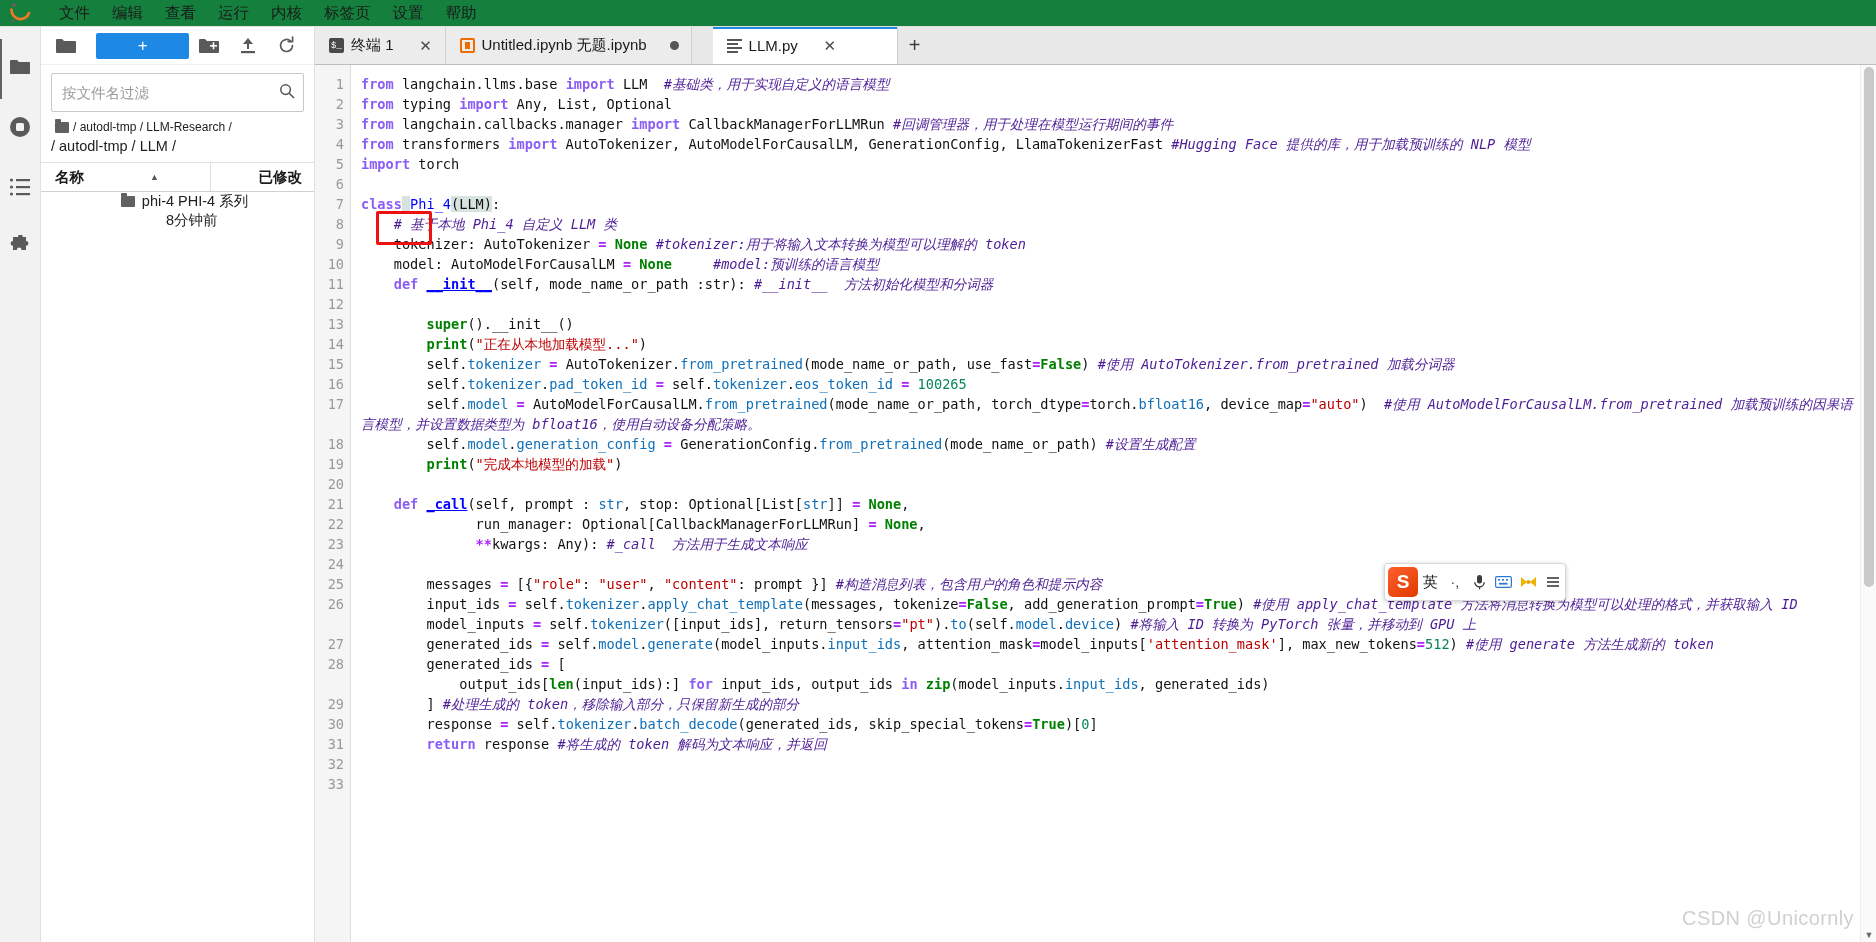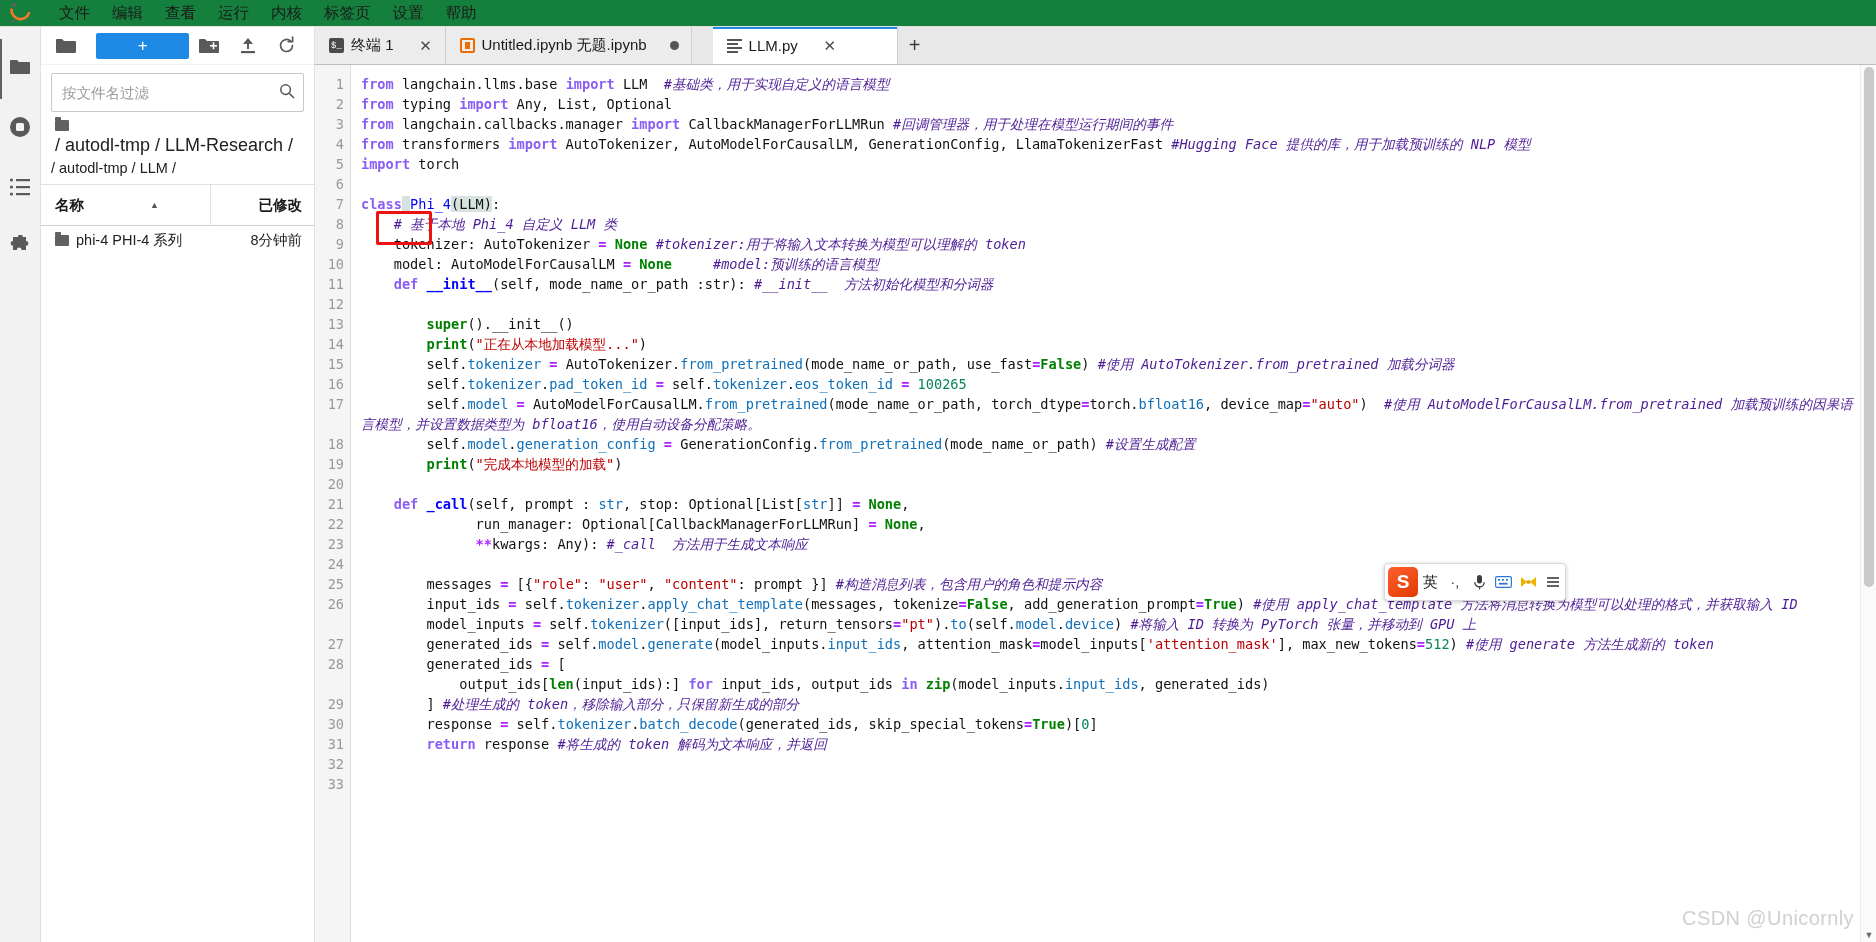--- a/index.html
+++ b/index.html
@@ -60,35 +60,36 @@
   .filter-box {
     display: flex; align-items: center; height: 39px;
     border: 1px solid #c8c8c8; border-radius: 2px; padding: 0 8px; background:#fff;
   }
   .filter-box input {
     border: none; outline: none; flex: 1; font-size: 14.5px; color: #333;
     font-family: "Liberation Sans", sans-serif; background: transparent;
   }
   .filter-box input::placeholder { color: #9a9a9a; }
   .breadcrumb {
-    padding: 4px 10px 2px 14px; font-size: 18px; color: #212121;
+    padding: 4px 10px 2px 14px; font-size: 12px; color: #212121;
     display: flex; align-items: center; gap: 4px; flex-wrap: wrap;
   }
   .breadcrumb2 { padding: 2px 10px 8px 10px; font-size: 14.5px; color: #212121; }
   .fb-header {
-    display: flex; align-items: center; height: 42px;
+    display: flex; align-items: center; height: 30px;
     border-top: 1px solid #e0e0e0; border-bottom: 1px solid #d0d0d0;
     font-size: 14.5px; font-weight: bold; color: #1a1a1a;
   }
   .fb-h-name { flex: 1; padding-left: 14px; display: flex; align-items:center; gap: 6px;}
   .fb-h-mod { width: 104px; text-align: right; padding-right: 12px; border-left: 1px solid #e0e0e0; height:100%; display:flex; align-items:center; justify-content:flex-end;}
   .sort-caret { font-size: 9px; color:#555; margin-left: 60px; }
   .fb-row {
     display: flex; align-items: center; height: 28px; font-size: 14.5px; color: #212121;
     cursor: pointer;
+    flex-direction: column;
   }
   .fb-row-name { flex: 1; padding-left: 14px; display: flex; align-items: center; gap: 7px; }
   .fb-row-mod { width: 104px; text-align: right; padding-right: 12px; color: #212121; }
 
   .folder-glyph {
     display:inline-block; width: 14px; height: 11px; background: #616161;
     border-radius: 1px; position: relative; flex: none;
   }
   .folder-glyph:before {
     content:""; position:absolute; top:-3px; left:0; width: 6px; height: 3px;
@@ -162,21 +163,21 @@
 
   
   .kw   { color: #8b5cf6; font-weight: bold; }
   .cls  { color: #0000ff; }
   .str  { color: #bb0000; }
   .num  { color: #098658; }
   .cmt  { color: #4c1d95; font-style: italic; }
   .op   { color: #aa22ff; font-weight: bold; }
   .bi   { color: #008000; font-weight: bold; }
   .attr { color: #0f6fb8; }
-  .def  { color: #0000ff; font-weight: bold; }
+  .def  { color: #0000ff; font-weight: bold; text-decoration: underline; }
   .sel  { background: #d6e3e0; }
 
   
   .annot-box {
     position: absolute; border: 3px solid #ee1111; border-radius: 2px;
     pointer-events: none;
   }
 
   
   .vscroll {

